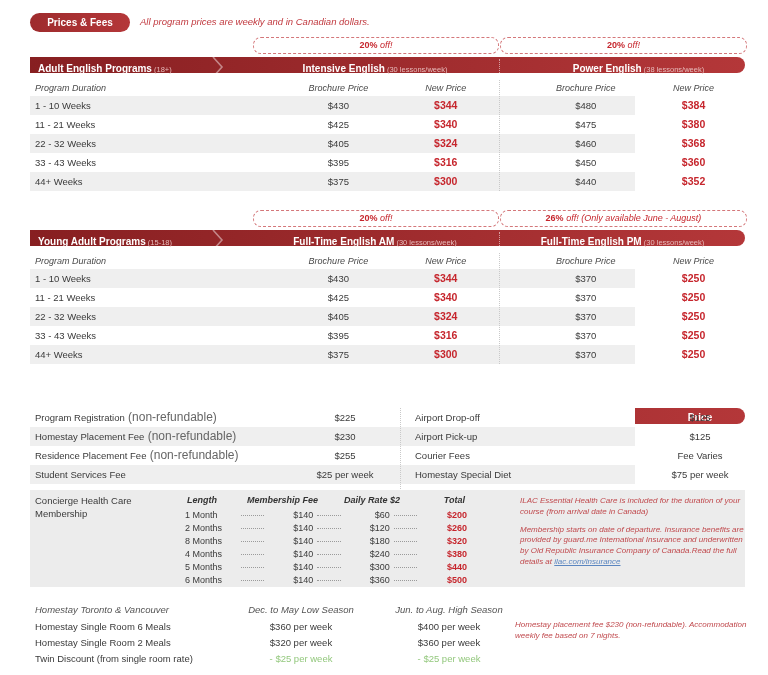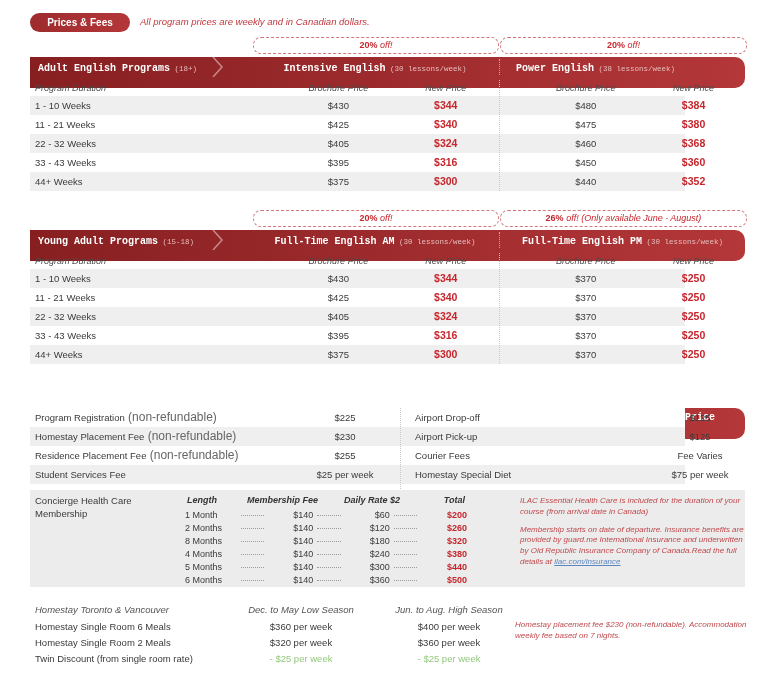--- a/index.html
+++ b/index.html
@@ -12,38 +12,38 @@
         font-weight:bold;font-size:10px;text-align:center;line-height:19px;}
   .subtitle{position:absolute;left:140px;top:16px;font-size:9.5px;font-style:italic;color:#c1393f;}
 
   
   .ptable{position:absolute;left:30px;width:715px;height:154px;}
   #ptable-0{top:37px;} #ptable-1{top:210px;}
   .offer{position:absolute;top:0;height:15px;border:1px dashed #d4777a;border-radius:8px;
          background:#fff;text-align:center;line-height:15px;font-size:9px;color:#c6262d;white-space:nowrap;}
   .offer-pct{font-weight:bold;}
   .offer-txt,.offer-extra{font-style:italic;}
-  .bar{position:absolute;top:20px;left:0;width:715px;height:31px;
-       background:linear-gradient(90deg,#871f21,#b43739);border-radius:0 10px 10px 0;color:#fff;font-family:Liberation Mono, monospace;}
+  .bar{position:absolute;top:20px;left:0;width:715px;height:16px;
+       background:linear-gradient(90deg,#871f21,#b43739);border-radius:0 10px 10px 0;color:#fff;}
   .bar-title{position:absolute;left:8px;top:0;line-height:20px;white-space:nowrap;}
   .bt-main{font-weight:bold;font-size:10px;}
   .bt-note{font-size:7.5px;color:#e8bcbc;}
   .chev{position:absolute;left:182px;top:0;width:12px;height:20px;}
   .bar-sep{position:absolute;left:469px;top:2px;height:16px;border-left:1px dotted rgba(255,255,255,0.55);}
   .bar-sec{position:absolute;top:0;text-align:center;line-height:20px;white-space:nowrap;}
   .sec-name{font-weight:bold;font-size:10px;}
   .sec-note{font-size:7.5px;color:#e8bcbc;}
   .colhead{position:absolute;top:43px;left:0;width:715px;height:16px;line-height:16px;
            font-style:italic;color:#4a4a4a;font-size:9px;}
   .dur-h{position:absolute;left:5px;}
   .secwrap{position:absolute;top:0;height:100%;}
   .cell{position:absolute;top:0;text-align:center;}
   .c-broch{left:12%;width:46%;}
   .c-new{left:58%;width:42%;}
-  .prow{position:absolute;left:0;width:655px;height:19px;line-height:19px;font-size:9.5px;color:#3a3a3a;}
+  .prow{position:absolute;left:0;width:605px;height:19px;line-height:19px;font-size:9.5px;color:#3a3a3a;}
   .rowA{background:#efefef;} .rowB{background:#fff;}
   .dur{position:absolute;left:5px;}
   .newprice{color:#c6262d;font-weight:bold;font-size:10.5px;}
   .tbl-sep{position:absolute;left:469px;top:43px;height:111px;border-left:1px dotted #c9c9c9;}
 
   
   #ofees{position:absolute;left:30px;top:388px;width:715px;height:115px;}
   #ofees .tbl-sep{top:20px;height:95px;left:370px;}
   #ofees .bar-sep{left:370px;}
   .bar-price{line-height:20px;font-weight:bold;font-size:10px;}
@@ -94,21 +94,21 @@
   <section class="ptable" id="ptable-0">
       <div class="offer" style="left: 223px; width: 244px;"><span class="offer-pct">20%</span><span class="offer-txt"> off!</span></div>
       <div class="offer" style="left: 470px; width: 245px;"><span class="offer-pct">20%</span><span class="offer-txt"> off!</span></div>
       <div class="bar">
         <div class="bar-title"><span class="bt-main">Adult English Programs</span><span class="bt-note">&nbsp;(18+)</span></div>
         <div class="chev"><svg width="12" height="20" viewBox="0 0 12 20">
             <polyline points="1,0 10,10 1,20" fill="none" stroke="rgba(255,255,255,0.45)" stroke-width="1.6"></polyline>
           </svg></div>
         <div class="bar-sep"></div>
         <div class="bar-sec" style="left: 223px; width: 244px;"><span class="sec-name">Intensive English</span><span class="sec-note">&nbsp;(30 lessons/week)</span></div>
-        <div class="bar-sec" style="left: 443px; width: 245px;"><span class="sec-name">Power English</span><span class="sec-note">&nbsp;(38 lessons/week)</span></div>
+        <div class="bar-sec" style="left: 486px; width: 245px;"><span class="sec-name">Power English</span><span class="sec-note">&nbsp;(38 lessons/week)</span></div>
       </div>
       <div class="colhead">
         <span class="dur-h">Program Duration</span>
         <div class="secwrap" style="left: 223px; width: 244px;">
           <span class="cell c-broch">Brochure Price</span>
           <span class="cell c-new">New Price</span>
         </div>
         <div class="secwrap" style="left: 470px; width: 245px;">
           <span class="cell c-broch">Brochure Price</span>
           <span class="cell c-new">New Price</span>

